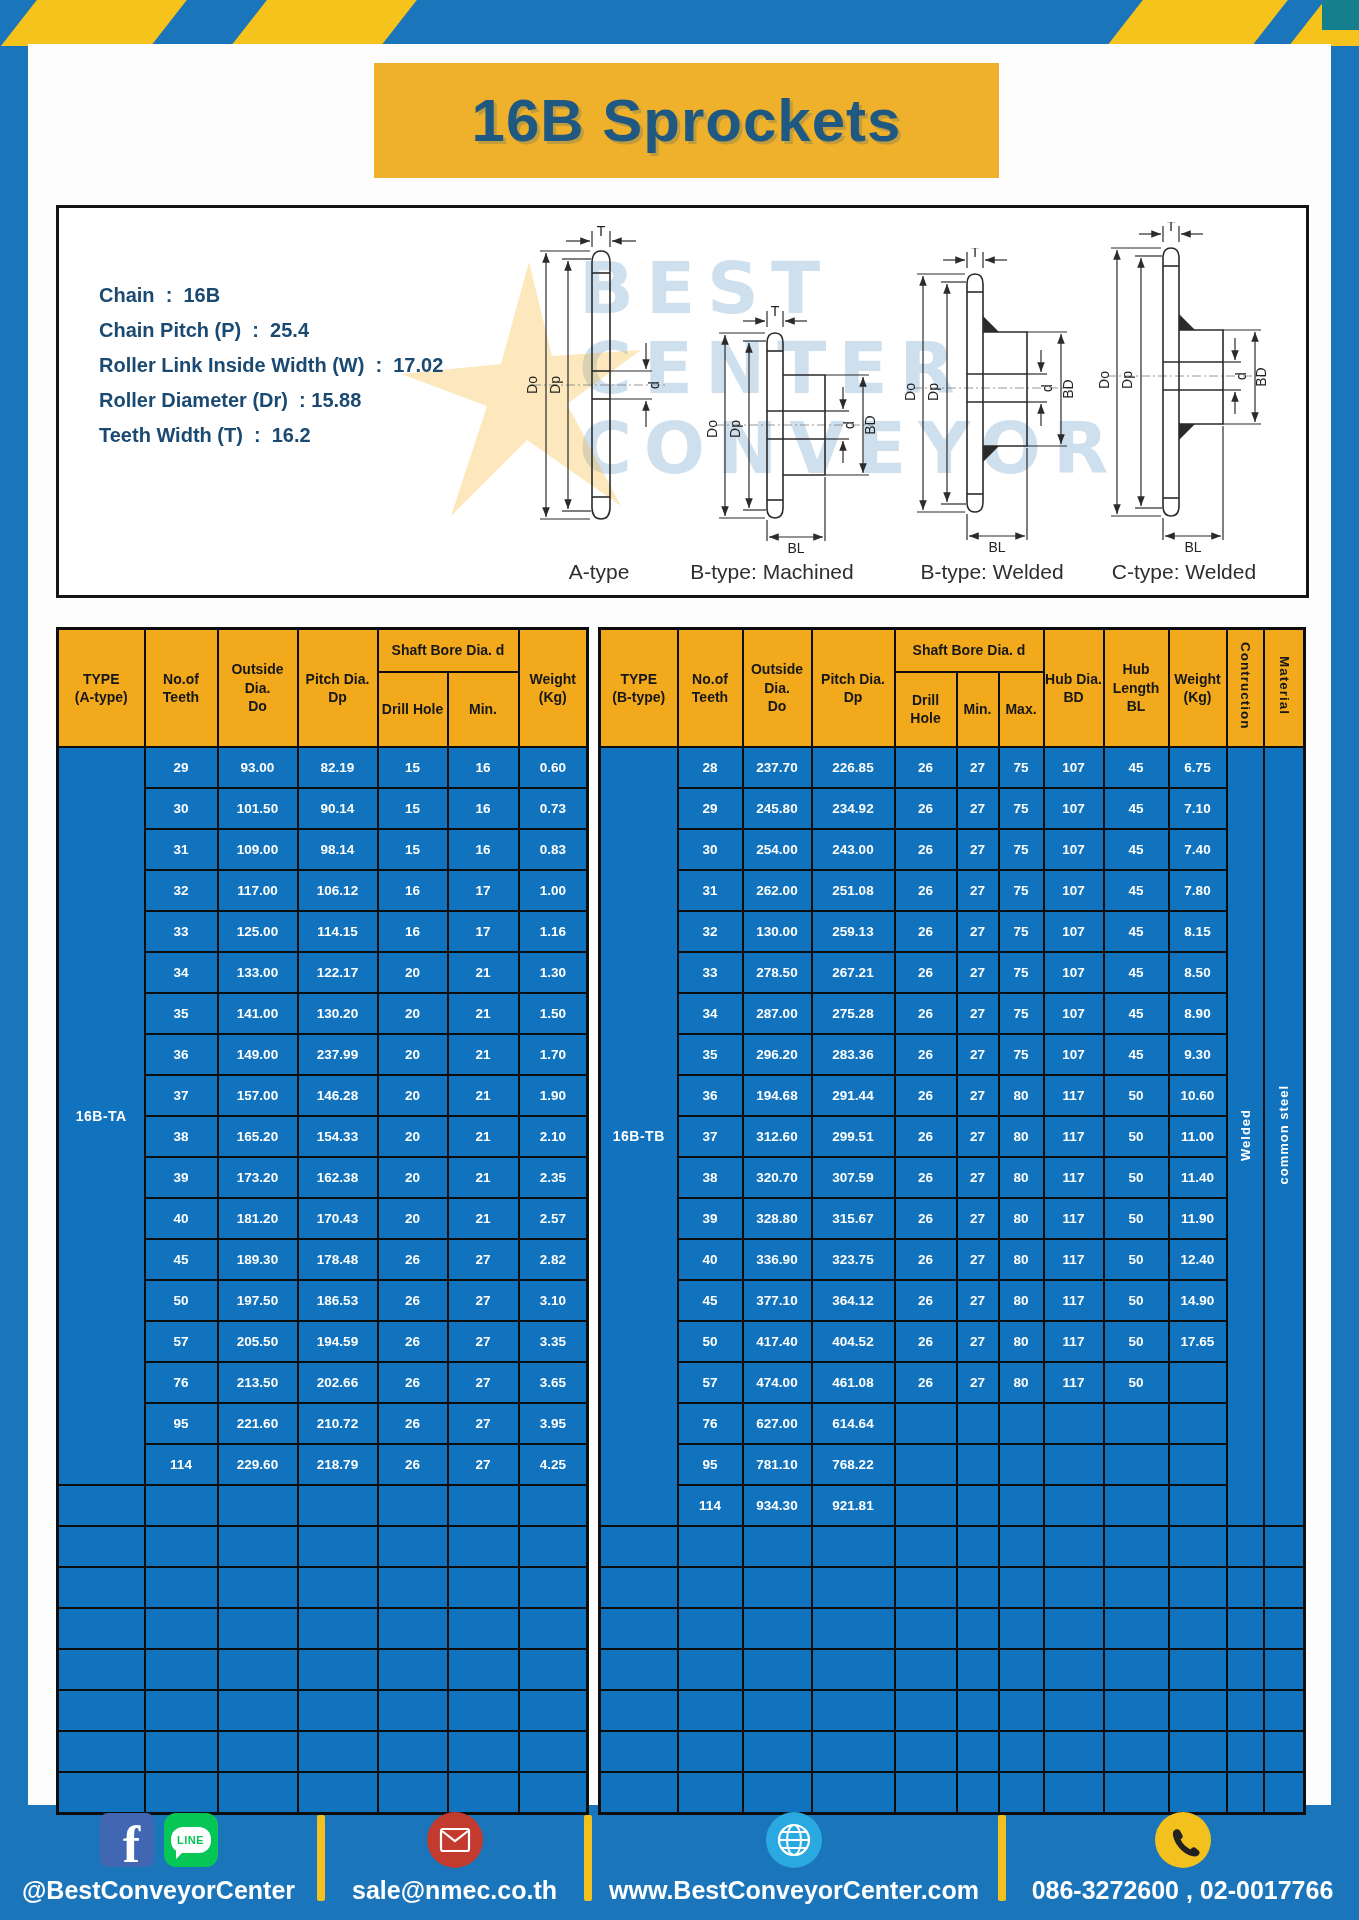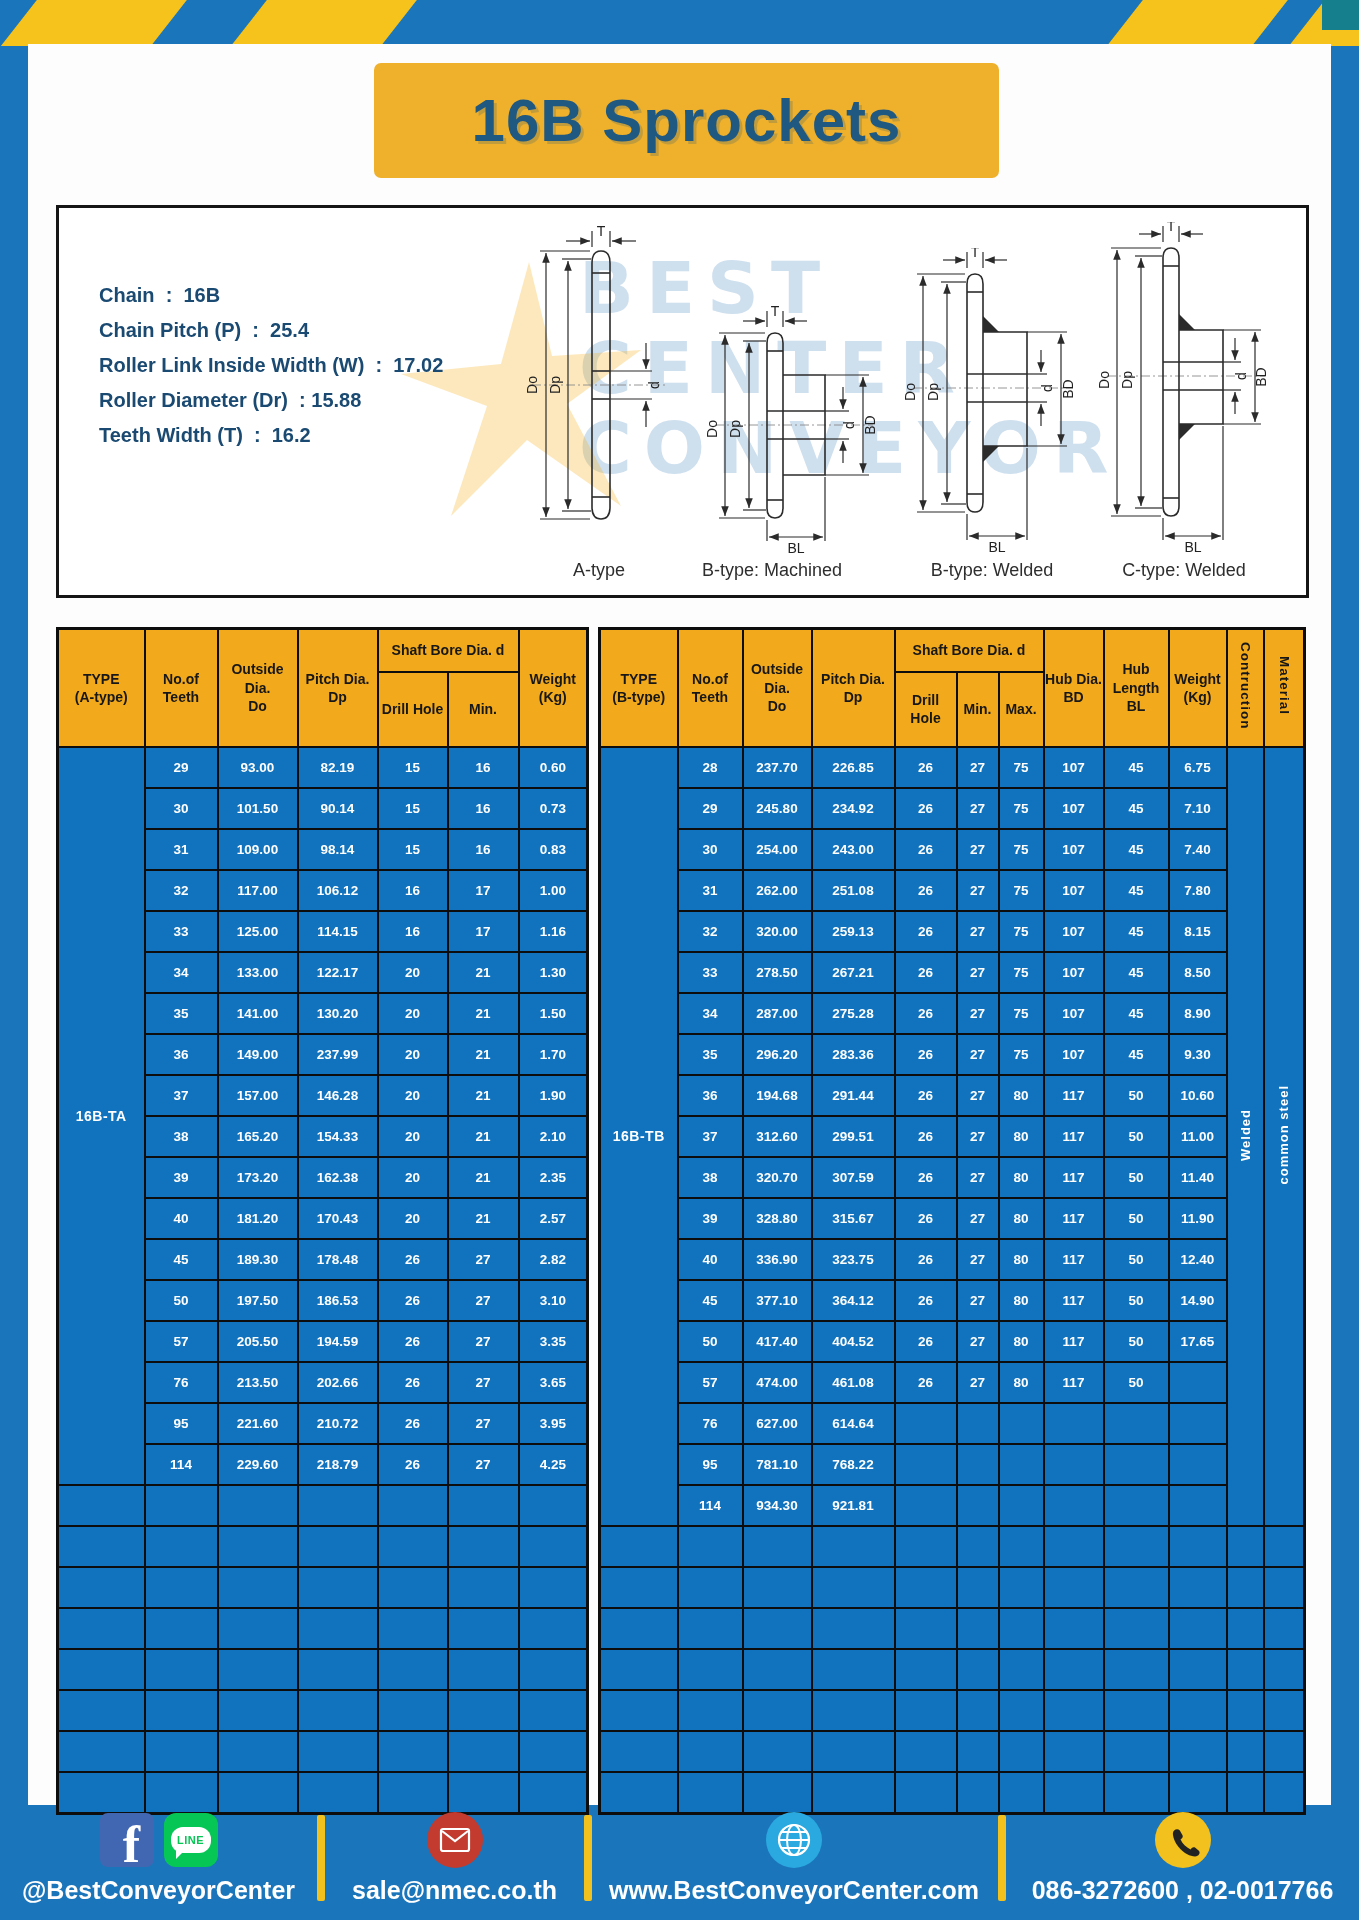--- a/index.html
+++ b/index.html
@@ -11,39 +11,39 @@
   .stripe { position:absolute; top:-8px; height:54px; background:#f6c31c; transform:skewX(-38deg); }
   #stripe-1 { left:22px;  width:150px; }
   #stripe-2 { left:252px; width:150px; }
   #stripe-3 { left:1128px; width:145px; }
   #stripe-4 { left:1310px; width:90px; }
   .corner-sq { position:absolute; left:1322px; top:0; width:37px; height:30px; background:#157f8d; }
 
   .card { position:absolute; left:28px; top:44px; width:1303px; height:1761px; background:#fdfdfd; }
 
   .title-box { position:absolute; left:346px; top:19px; width:625px; height:115px; background:#efb02b;
-    display:flex; align-items:center; justify-content:center;border-radius:7px; }
+    display:flex; align-items:center; justify-content:center; }
   .title-text { font-size:60px; font-weight:bold; color:#1f5880; letter-spacing:1px;
     text-shadow:3px 3px 0 rgba(31,88,128,0.22); }
 
   .panel { position:absolute; left:28px; top:161px; width:1247px; height:387px; border:3px solid #151515; background:#ffffff; }
   .specs { position:absolute; left:40px; top:70px; z-index:2; }
   .spec-line { font-size:20px; font-weight:bold; color:#1a4a72; line-height:35px; white-space:pre; }
 
   .wm { position:absolute; left:520px; top:40px; width:620px; z-index:0; }
   .wm-line { font-size:72px; font-weight:bold; letter-spacing:12px; line-height:80px;
     color:rgba(125,170,210,0.38); font-family:"DejaVu Sans", sans-serif; }
   .wm-star { position:absolute; left:330px; top:46px; z-index:0; }
 
   .drawing { position:absolute; z-index:1; }
   #draw-a  { left:455px;  top:15px; }
   #draw-bm { left:648px;  top:95px; }
   #draw-bw { left:846px;  top:40px; }
   #draw-cw { left:1038px; top:14px; }
-  .caption { position:absolute; top:352px; width:220px; text-align:center; font-size:18px; color:#2e2e2e; z-index:2; }
+  .caption { position:absolute; top:352px; width:220px; text-align:center; font-size:21px; color:#2e2e2e; z-index:2; }
   #cap-a  { left:430px; }
   #cap-bm { left:603px; }
   #cap-bw { left:823px; }
   #cap-cw { left:1015px; }
   .ol { stroke:#2b2b2b; stroke-width:1.6; fill:none; }
   .dl { stroke:#2b2b2b; stroke-width:1.2; fill:none; }
   .cl { stroke:#8a8a8a; stroke-width:0.9; stroke-dasharray:9 3 2 3; }
   .weld { fill:#2b2b2b; stroke:none; }
   .dtxt { font-family:"Liberation Sans", sans-serif; font-size:14px; fill:#222222; }
 
@@ -620,21 +620,21 @@
             <td>251.08</td>
             <td>26</td>
             <td>27</td>
             <td>75</td>
             <td>107</td>
             <td>45</td>
             <td>7.80</td>
           </tr>
           <tr>
             <td>32</td>
-            <td>320.00</td>
+            <td>130.00</td>
             <td>259.13</td>
             <td>26</td>
             <td>27</td>
             <td>75</td>
             <td>107</td>
             <td>45</td>
             <td>8.15</td>
           </tr>
           <tr>
             <td>33</td>

